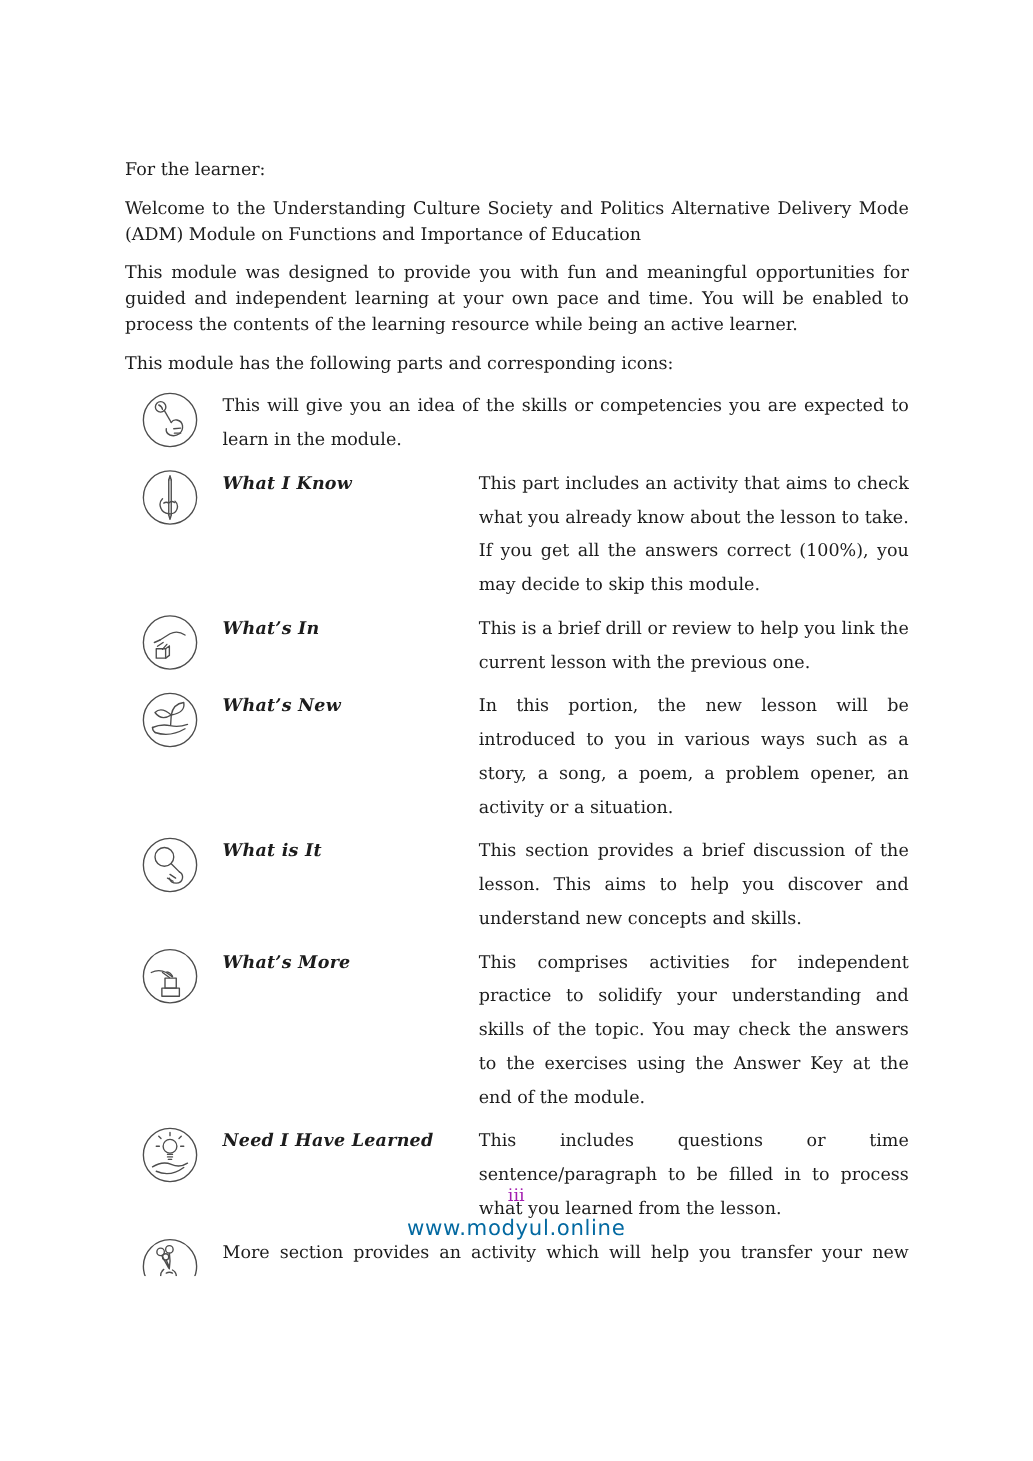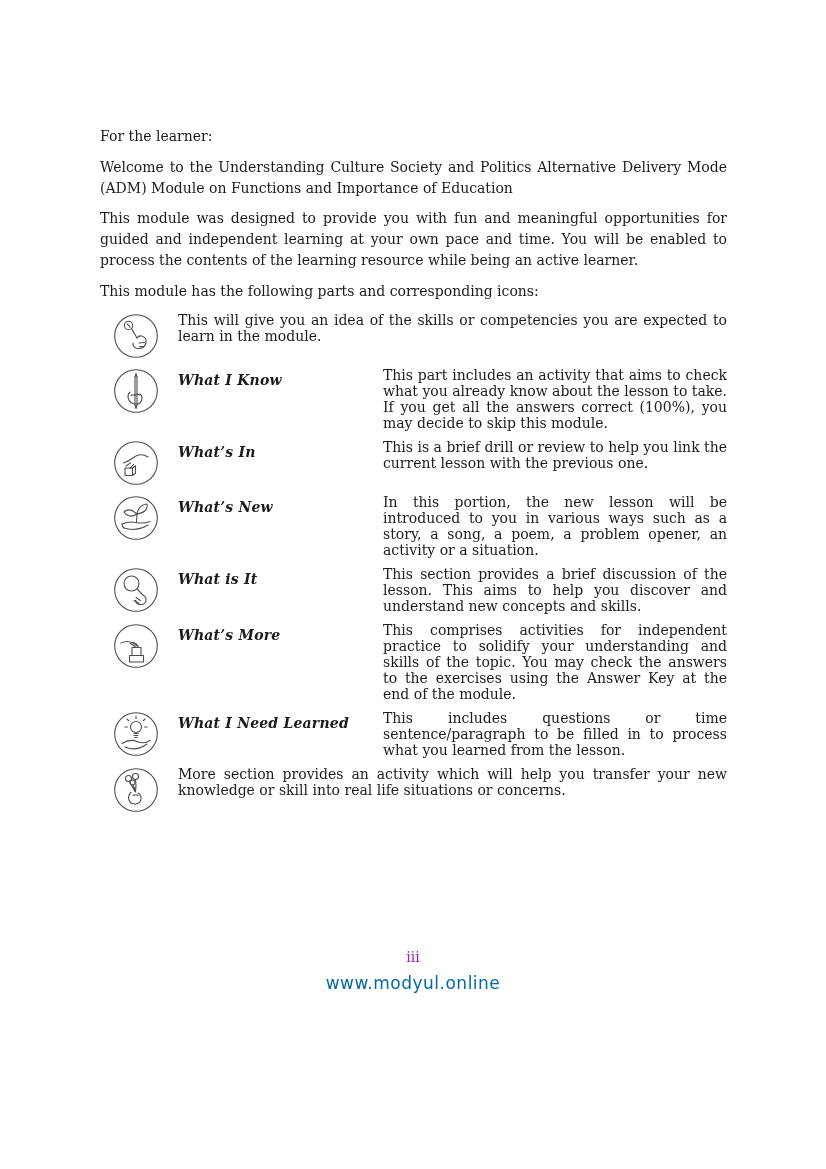--- a/index.html
+++ b/index.html
@@ -53,21 +53,21 @@
     padding-top: 5px;
     padding-right: 12px;
     font-size: 14px;
     font-weight: bold;
     font-style: italic;
     letter-spacing: 0.2px;
   }
   .desc-cell {
     flex: 1 1 auto;
     font-size: 14px;
-    line-height: 16px;
+    line-height: 27px;
     text-align: justify;
   }
   .footer-pagenum {
     position: absolute;
     left: 0; right: 0; bottom: 56px;
     text-align: center;
     font-size: 14px;
     color: #a21caf;
   }
   .footer-watermark {
@@ -198,21 +198,21 @@
             <svg viewBox="0 0 46 46">
               <circle cx="23" cy="23" r="21.3"></circle>
               <circle cx="23" cy="16" r="5.5"></circle>
               <path d="M21 22.5 h4 M21 24.5 h4 M21.7 26.5 h2.6"></path>
               <path d="M23 7.5 v-2.5 M15.8 9.8 l-1.8 -1.8 M30.2 9.8 l1.8 -1.8 M14.5 16 h-2.5 M31.5 16 h2.5"></path>
               <path d="M9 32.5 q8 -5 15 -2 q7 3 13 -1"></path>
               <path d="M12 36 q11 5 22 -3"></path>
             </svg>
           </span>
         </div>
-        <div class="label-cell">What I Need Learned</div>
+        <div class="label-cell">Need I Have Learned</div>
         <div class="desc-cell">This includes questions or time sentence/paragraph to be filled in to process what you learned from the lesson.</div>
       </div>
 
       <div class="row">
         <div class="icon-cell">
           <span class="icon">
             <svg viewBox="0 0 46 46">
               <circle cx="23" cy="23" r="21.3"></circle>
               <circle cx="15.5" cy="11.5" r="3"></circle>
               <circle cx="22.5" cy="9.5" r="3"></circle>

